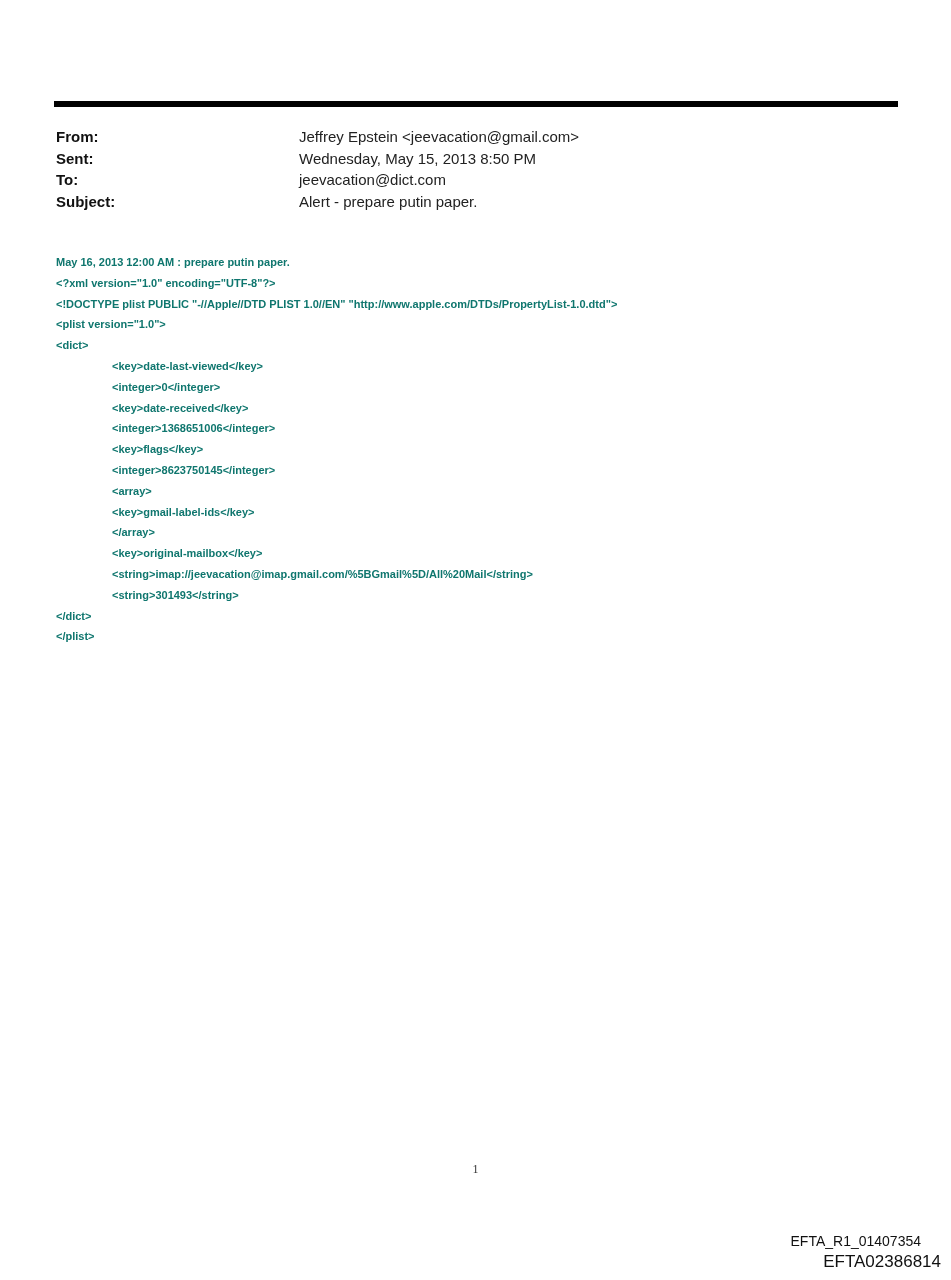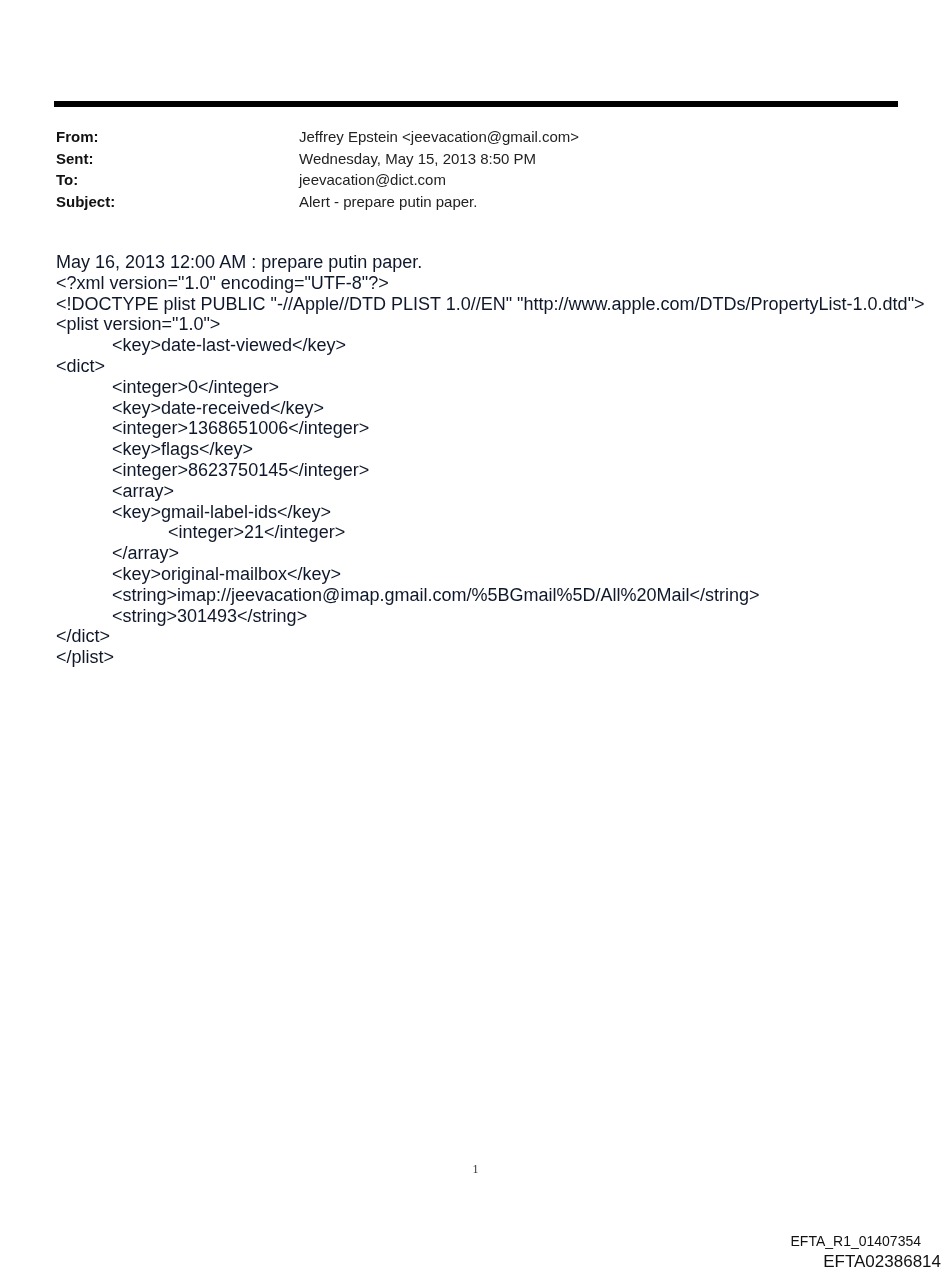--- a/index.html
+++ b/index.html
@@ -11,21 +11,21 @@
     .top-rule {
       position: absolute; left: 54px; top: 101px; width: 844px; height: 6px;
       background: #000000;
     }
     .header { position: absolute; left: 56px; top: 126px; width: 840px; }
     .hrow { position: relative; height: 21.5px; font-size: 15px; line-height: 21.5px; text-align: right; }
     .hlabel { position: absolute; left: 0; font-weight: bold; color: #111; }
     .hvalue { position: absolute; left: 243px; color: #222; }
     .body-text {
       position: absolute; left: 56px; top: 252px; width: 860px;
-      font-size: 18px; line-height: 20.8px; color: #0f172a;
+      font-size: 11px; line-height: 20.8px; color: #0f766e; font-weight: bold;
     }
     .line { white-space: pre; height: 20.8px; }
     .ind1 { padding-left: 56px; }
     .ind2 { padding-left: 112px; }
     .page-num {
       position: absolute; left: 0; width: 951px; top: 1162px; text-align: center;
       font-family: "Liberation Serif", serif; font-size: 12px; color: #333;
     }
     .stamp1 {
       position: absolute; right: 30px; top: 1233px;
@@ -58,30 +58,29 @@
     <span class="hlabel">Subject:</span>
     <span class="hvalue">Alert - prepare putin paper.</span>
   </div>
 </div>
 
 <div class="body-text" id="body-text">
     <div class="line">May 16, 2013 12:00 AM : prepare putin paper.</div>
     <div class="line">&lt;?xml version="1.0" encoding="UTF-8"?&gt;</div>
     <div class="line">&lt;!DOCTYPE plist PUBLIC "-//Apple//DTD PLIST 1.0//EN" "http://www.apple.com/DTDs/PropertyList-1.0.dtd"&gt;</div>
     <div class="line">&lt;plist version="1.0"&gt;</div>
+    <div class="line">&lt;dict&gt;</div>
     <div class="line ind1">&lt;key&gt;date-last-viewed&lt;/key&gt;</div>
-    <div class="line">&lt;dict&gt;</div>
     <div class="line ind1">&lt;integer&gt;0&lt;/integer&gt;</div>
     <div class="line ind1">&lt;key&gt;date-received&lt;/key&gt;</div>
     <div class="line ind1">&lt;integer&gt;1368651006&lt;/integer&gt;</div>
     <div class="line ind1">&lt;key&gt;flags&lt;/key&gt;</div>
     <div class="line ind1">&lt;integer&gt;8623750145&lt;/integer&gt;</div>
     <div class="line ind1">&lt;array&gt;</div>
     <div class="line ind1">&lt;key&gt;gmail-label-ids&lt;/key&gt;</div>
-    <div class="line ind2">&lt;integer&gt;21&lt;/integer&gt;</div>
     <div class="line ind1">&lt;/array&gt;</div>
     <div class="line ind1">&lt;key&gt;original-mailbox&lt;/key&gt;</div>
     <div class="line ind1">&lt;string&gt;imap://jeevacation@imap.gmail.com/%5BGmail%5D/All%20Mail&lt;/string&gt;</div>
     <div class="line ind1">&lt;string&gt;301493&lt;/string&gt;</div>
     <div class="line">&lt;/dict&gt;</div>
     <div class="line">&lt;/plist&gt;</div>
   </div>
 
 <div class="page-num">1</div>
 <div class="stamp1">EFTA_R1_01407354</div>

